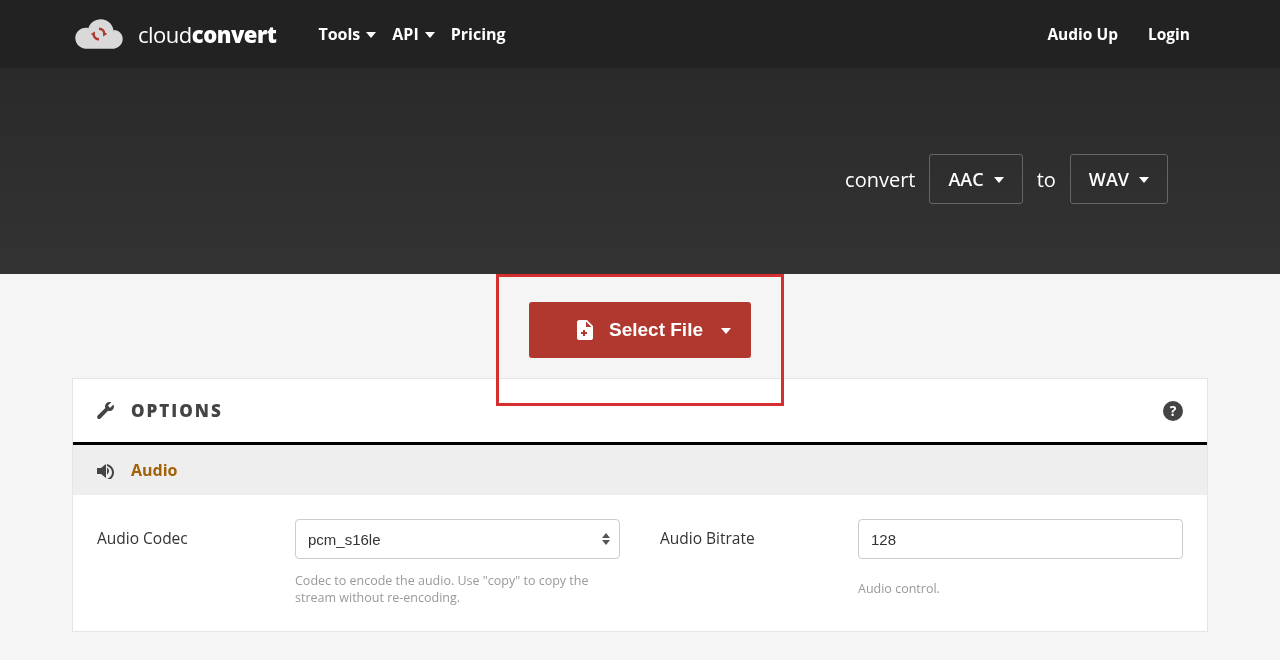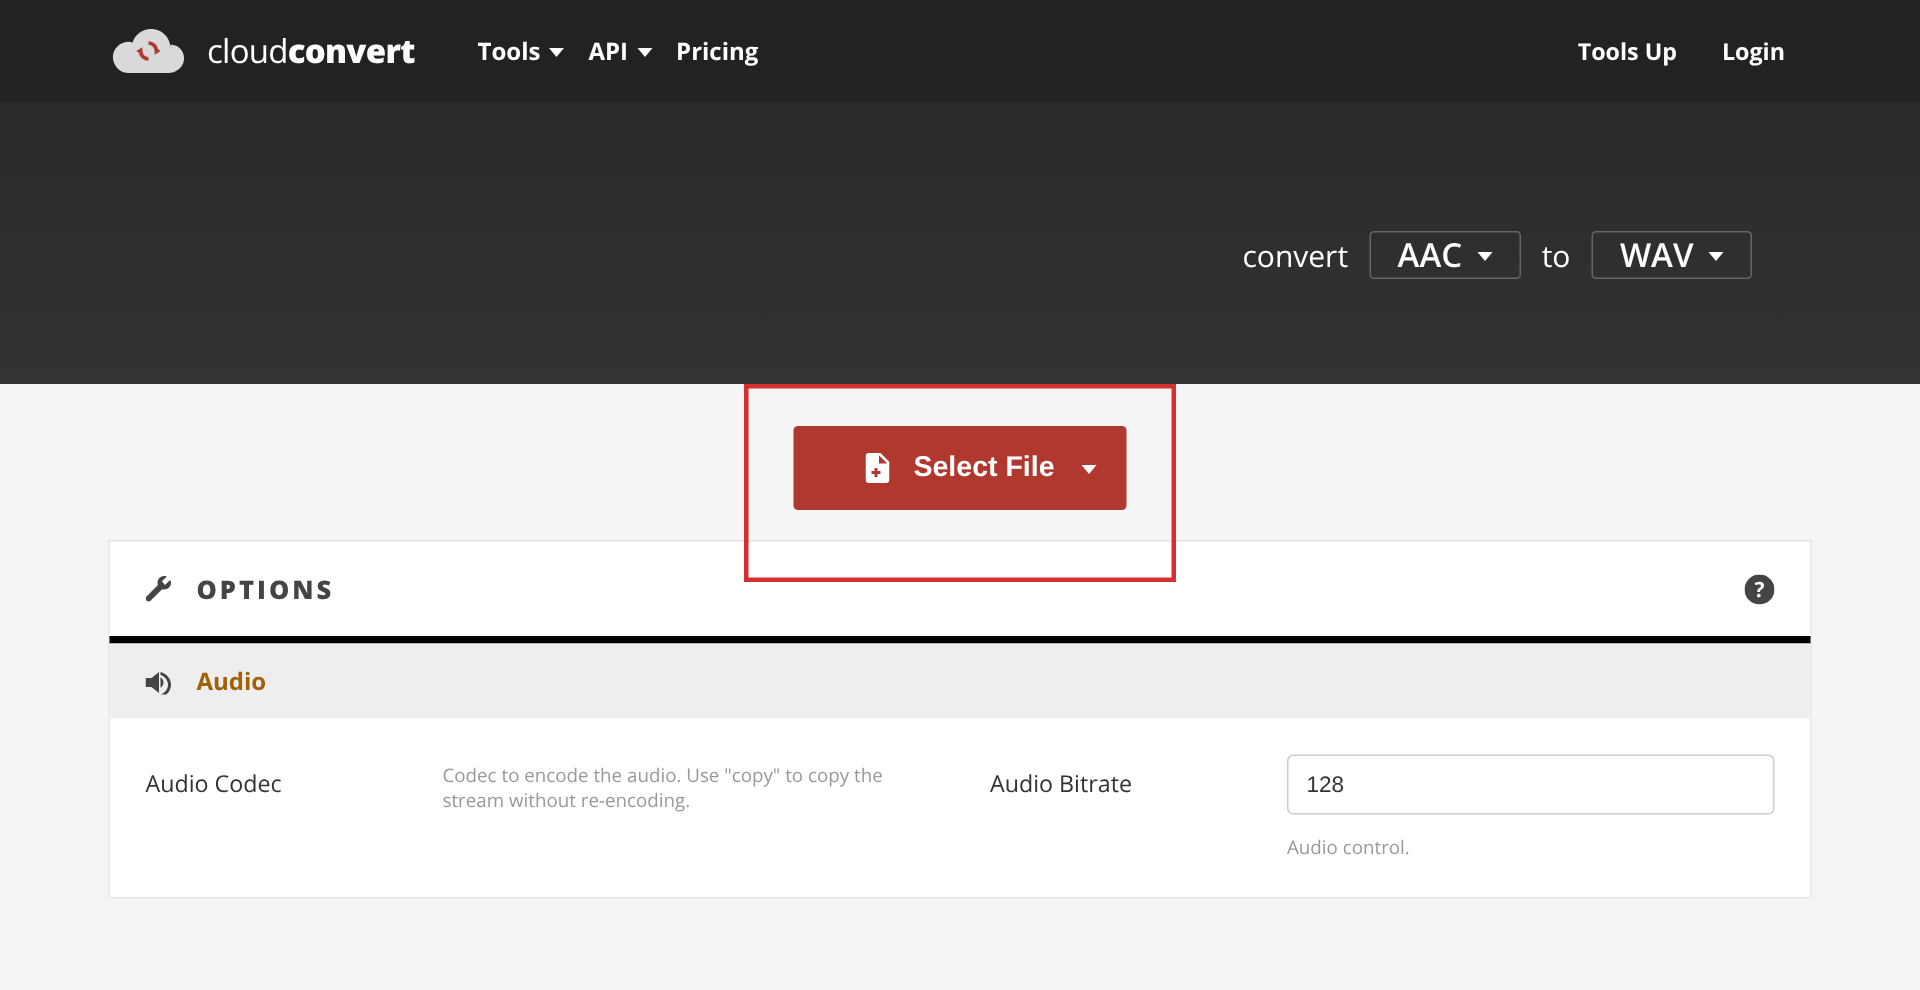--- a/index.html
+++ b/index.html
@@ -89,27 +89,27 @@
     align-items: center;
     gap: 14px;
     margin-top: 30px;
     margin-left: auto;
     margin-right: 40px;
     font-size: 20px;
   }
   .format-pill {
     border: 1px solid #666;
     border-radius: 3px;
-    padding: 0 18px;
+    padding: 12px 18px;
     display: flex;
     align-items: center;
     gap: 10px;
     cursor: pointer;
     font-weight: 600;
-    font-size: 22px;
+    font-size: 18px;
   }
   .format-pill .caret-down { border-top-color: #fff; }
 
   .body-wrap {
     padding: 0 72px 60px 72px;
   }
   .select-area {
     display: flex;
     justify-content: center;
     position: relative;
@@ -156,21 +156,21 @@
   .panel {
     background: #fff;
     border: 1px solid #e5e5e5;
     margin-top: 20px;
   }
   .panel-header {
     display: flex;
     align-items: center;
     padding: 20px 24px;
     gap: 16px;
-    border-bottom: 5px solid #000000;
+    border-bottom: 3px solid #000000;
   }
   .panel-header h2 {
     font-size: 17px;
     font-weight: 800;
     letter-spacing: 2px;
     color: #444;
   }
   .wrench-icon { width: 18px; height: 18px; }
   .help-icon {
     margin-left: auto;
@@ -276,21 +276,21 @@
     </div>
     <div class="nav-item">
       <span>API</span>
       <span class="caret-down"></span>
     </div>
     <div class="nav-item">
       <span>Pricing</span>
     </div>
   </div>
   <div class="topbar-right">
-    <span>Tools Up</span>
+    <span>Audio Up</span>
     <span>Login</span>
   </div>
 </div>
 
 <div class="hero">
   <div class="hero-right">
     <span>convert</span>
     <div class="format-pill">
       <span>AAC</span>
       <span class="caret-down"></span>
@@ -338,20 +338,27 @@
         <svg viewBox="0 0 20 16">
             <path d="M0 5v6h4l5 4V1L4 5H0zm12 3c0-1.5-0.8-2.8-2-3.5v7c1.2-0.7 2-2 2-3.5zm-2-7v2c2.9 0.9 5 3.5 5 6.5s-2.1 5.6-5 6.5v2c4-1 7-4.4 7-8.5S14 2 10 1z" fill="#444"></path>
           </svg>
       </span>
       <span>Audio</span>
     </div>
 
     <div class="opts-grid">
       <div class="opt-row">
         <div class="opt-label">Audio Codec</div>
+        <div class="select-wrap">
+          <input class="form-control" readonly="" value="pcm_s16le" style="">
+          <span class="updown">
+              <span class="t"></span>
+              <span class="b"></span>
+            </span>
+        </div>
         <div class="help-text">Codec to encode the audio. Use "copy" to copy the stream without re-encoding.</div>
       </div>
 
       <div class="opt-row">
         <div class="opt-label">Audio Bitrate</div>
         <div>
           <input class="form-control" value="128" style="">
         </div>
         <div class="help-text">Audio control.</div>
       </div>

